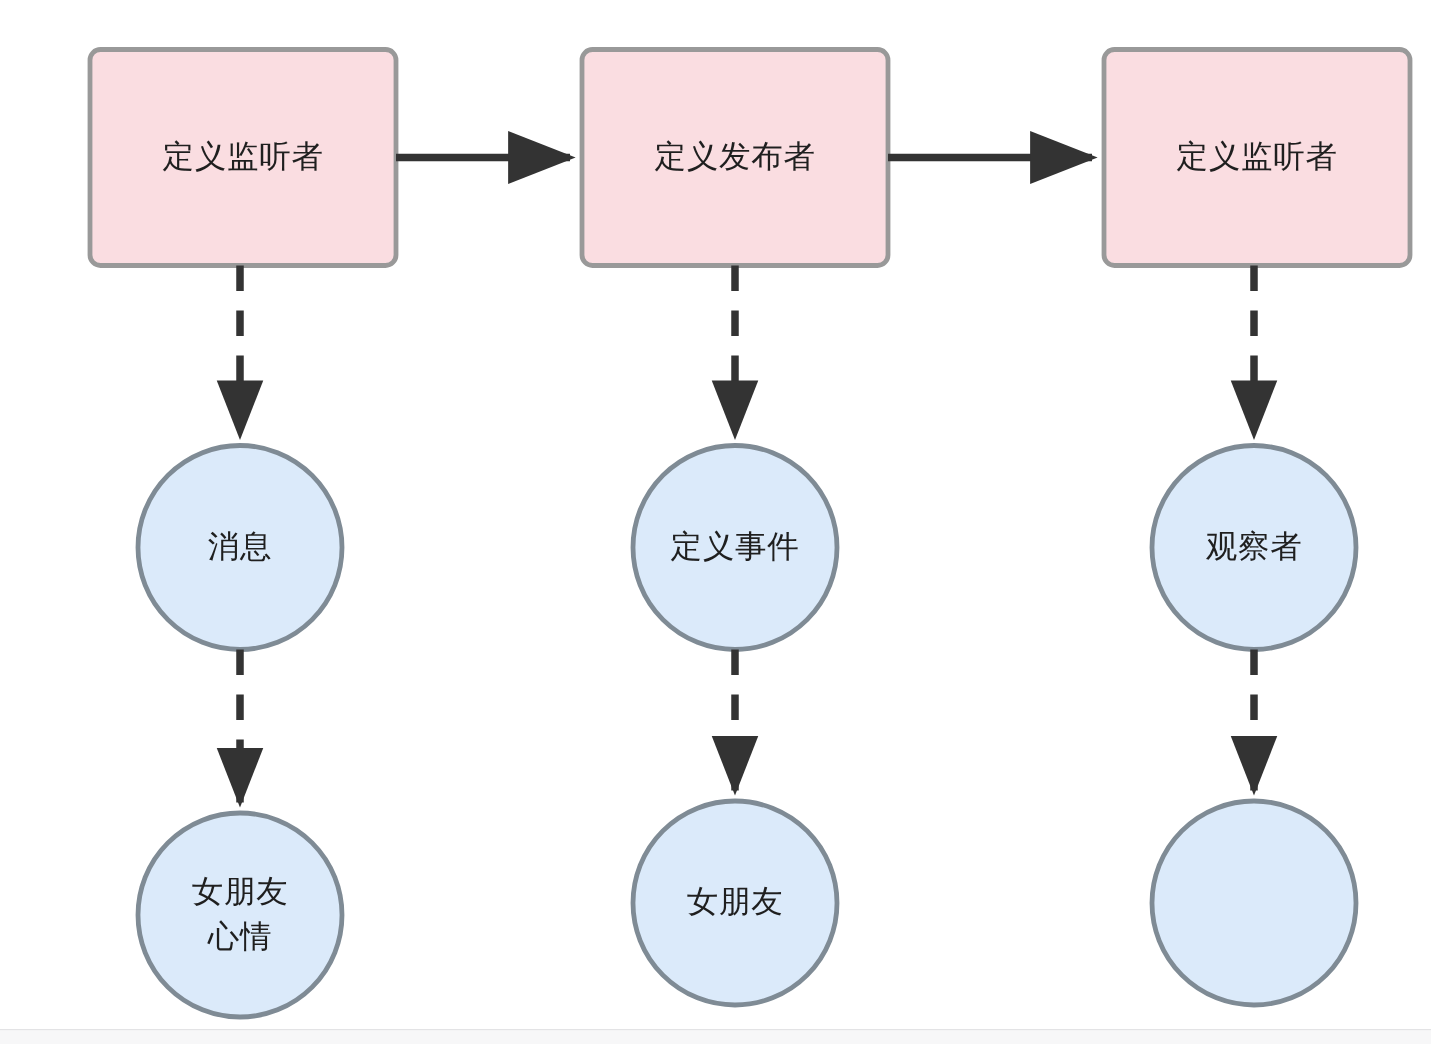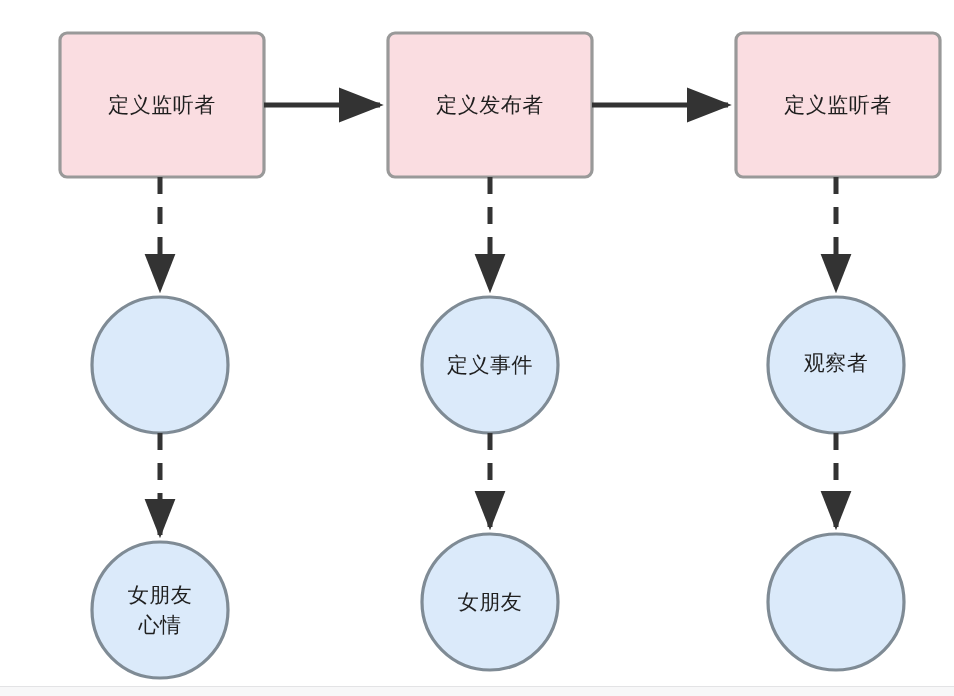--- a/index.html
+++ b/index.html
@@ -91,22 +91,23 @@
 
     <line x1="160" y1="433" x2="160" y2="535" stroke="#333333" stroke-width="5" stroke-dasharray="17 13" marker-end="url(#arrow-dashed)"></line>
     <line x1="490" y1="433" x2="490" y2="527" stroke="#333333" stroke-width="5" stroke-dasharray="17 13" marker-end="url(#arrow-dashed)"></line>
     <line x1="836" y1="433" x2="836" y2="527" stroke="#333333" stroke-width="5" stroke-dasharray="17 13" marker-end="url(#arrow-dashed)"></line>
   </svg>
 
   <div class="node-label" style="left:60px; top:33px; width:204px; height:144px;">定义监听者</div>
   <div class="node-label" style="left:388px; top:33px; width:204px; height:144px;border-radius:19px;">定义发布者</div>
   <div class="node-label" style="left:736px; top:33px; width:204px; height:144px;">定义监听者</div>
 
+  <div class="node-label" style="left:92px; top:297px; width:136px; height:136px;">消息</div>
   <div class="node-label" style="left:422px; top:297px; width:136px; height:136px;">定义事件</div>
-  <div class="node-label" style="left:768px; top:297px; width:136px; height:136px;font-family:Liberation Mono, monospace;">观察者</div>
+  <div class="node-label" style="left:768px; top:297px; width:136px; height:136px;">观察者</div>
 
   <div class="node-label" style="left:92px; top:542px; width:136px; height:136px;">女朋友
 心情</div>
   <div class="node-label" style="left:422px; top:534px; width:136px; height:136px;">女朋友</div>
 
   <div class="footer-divider" style="top:686px;"></div>
   <div class="footer-strip" style="top:687px; height:9px;"></div>
 
 </div>
 

